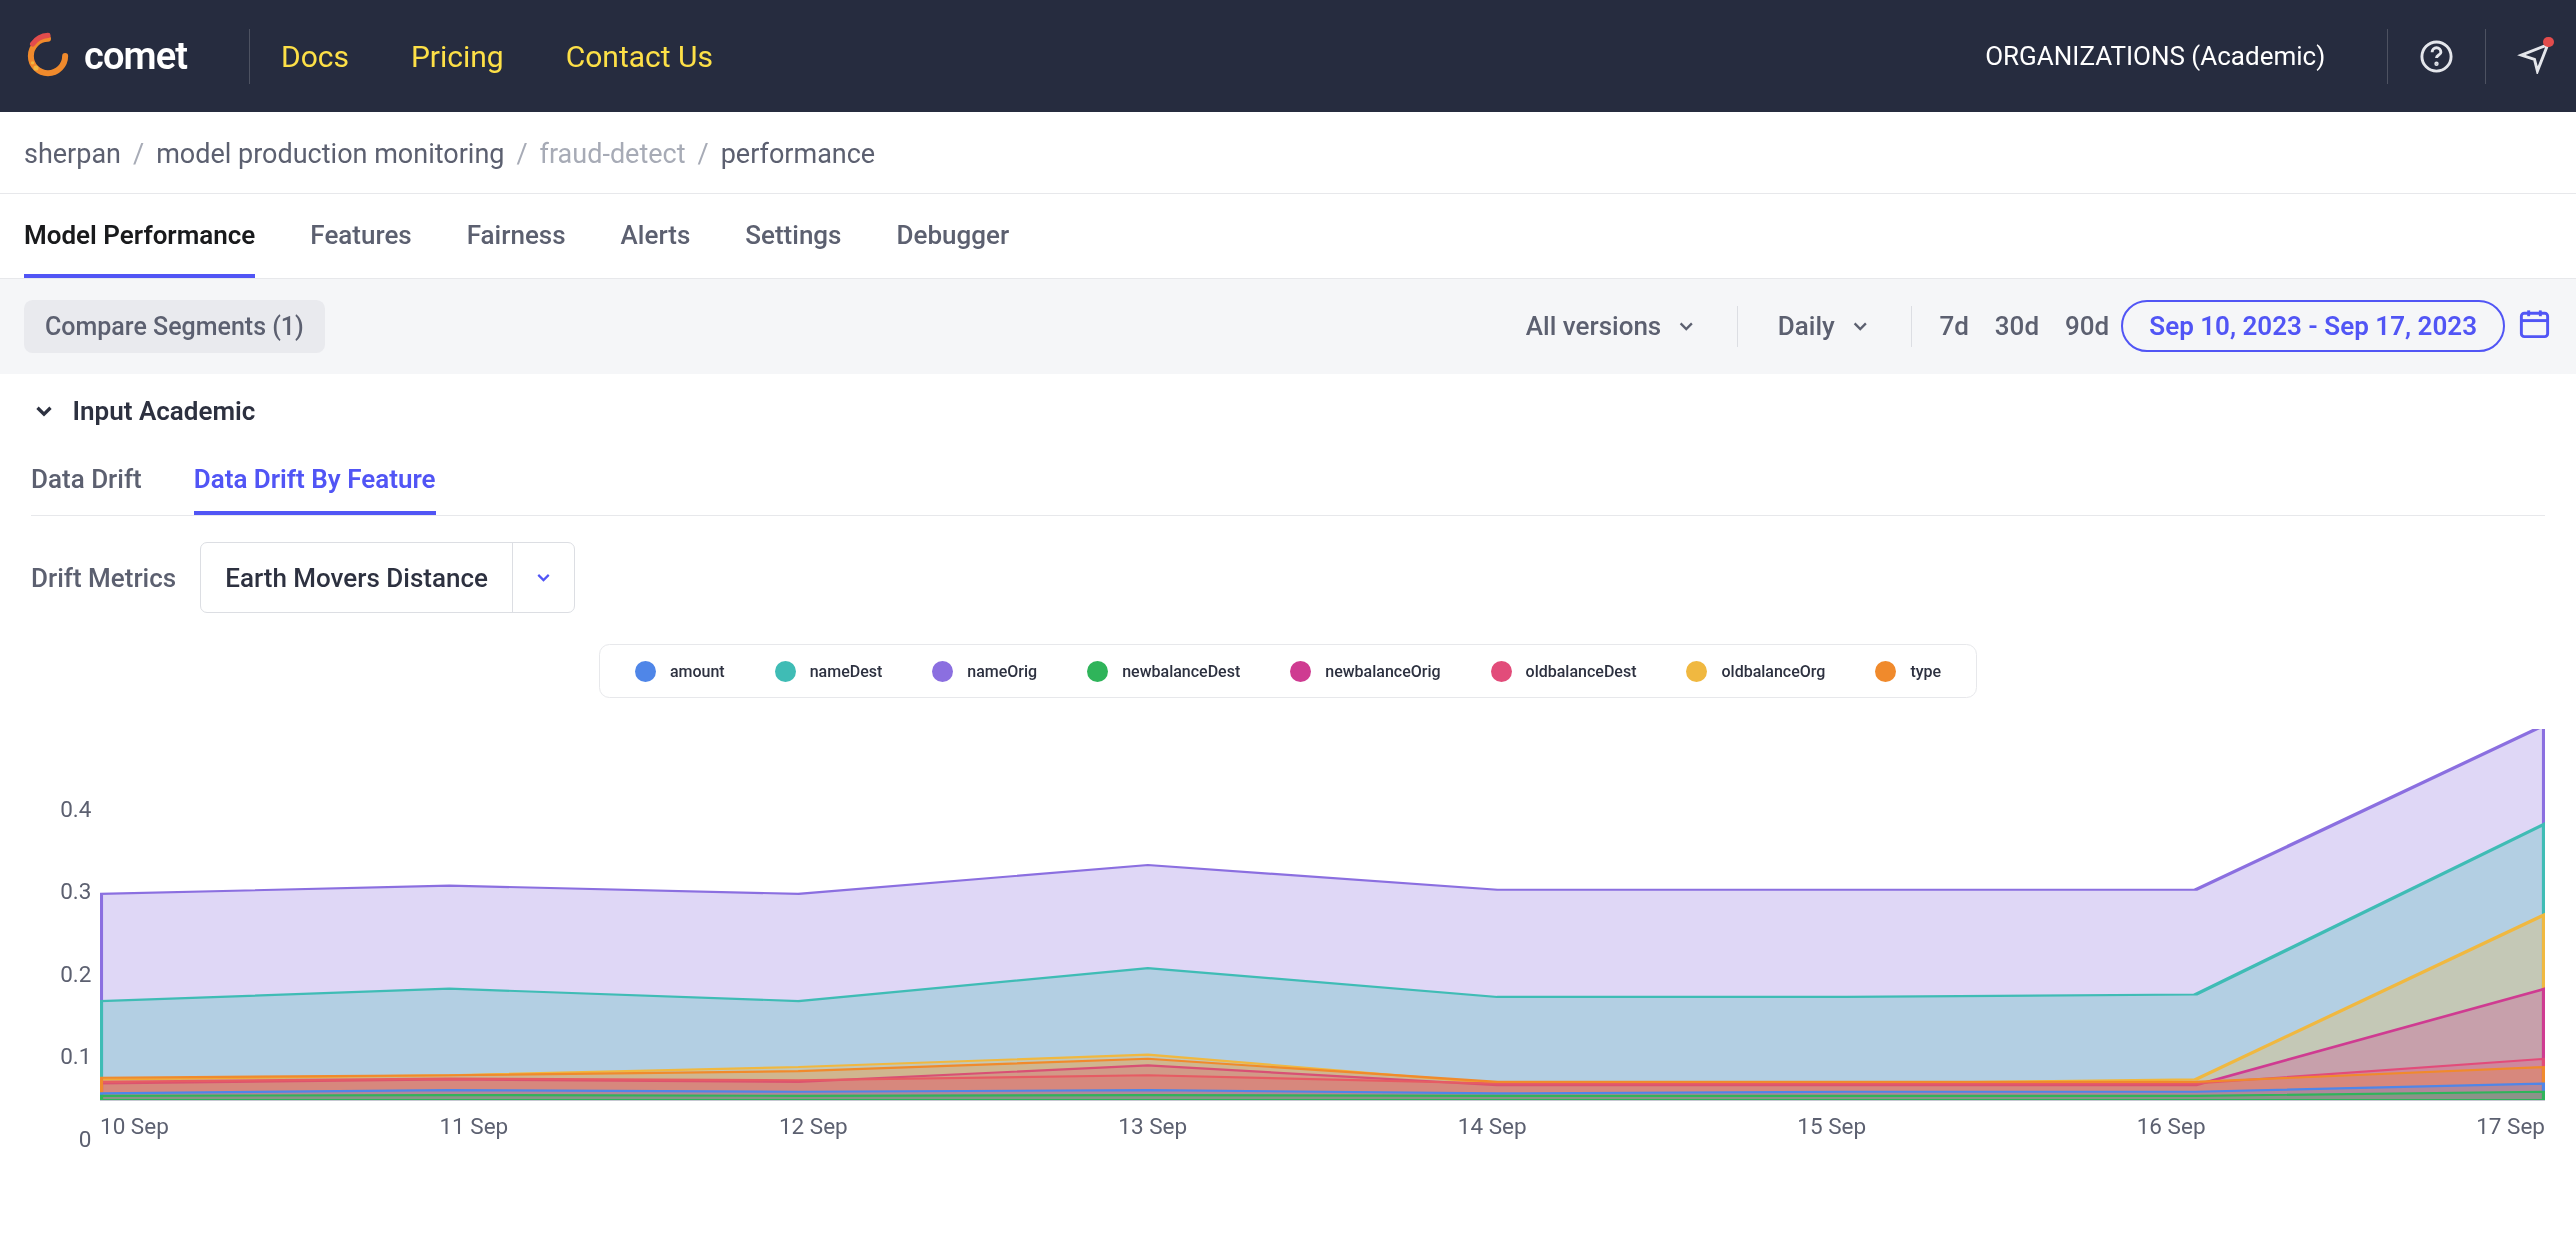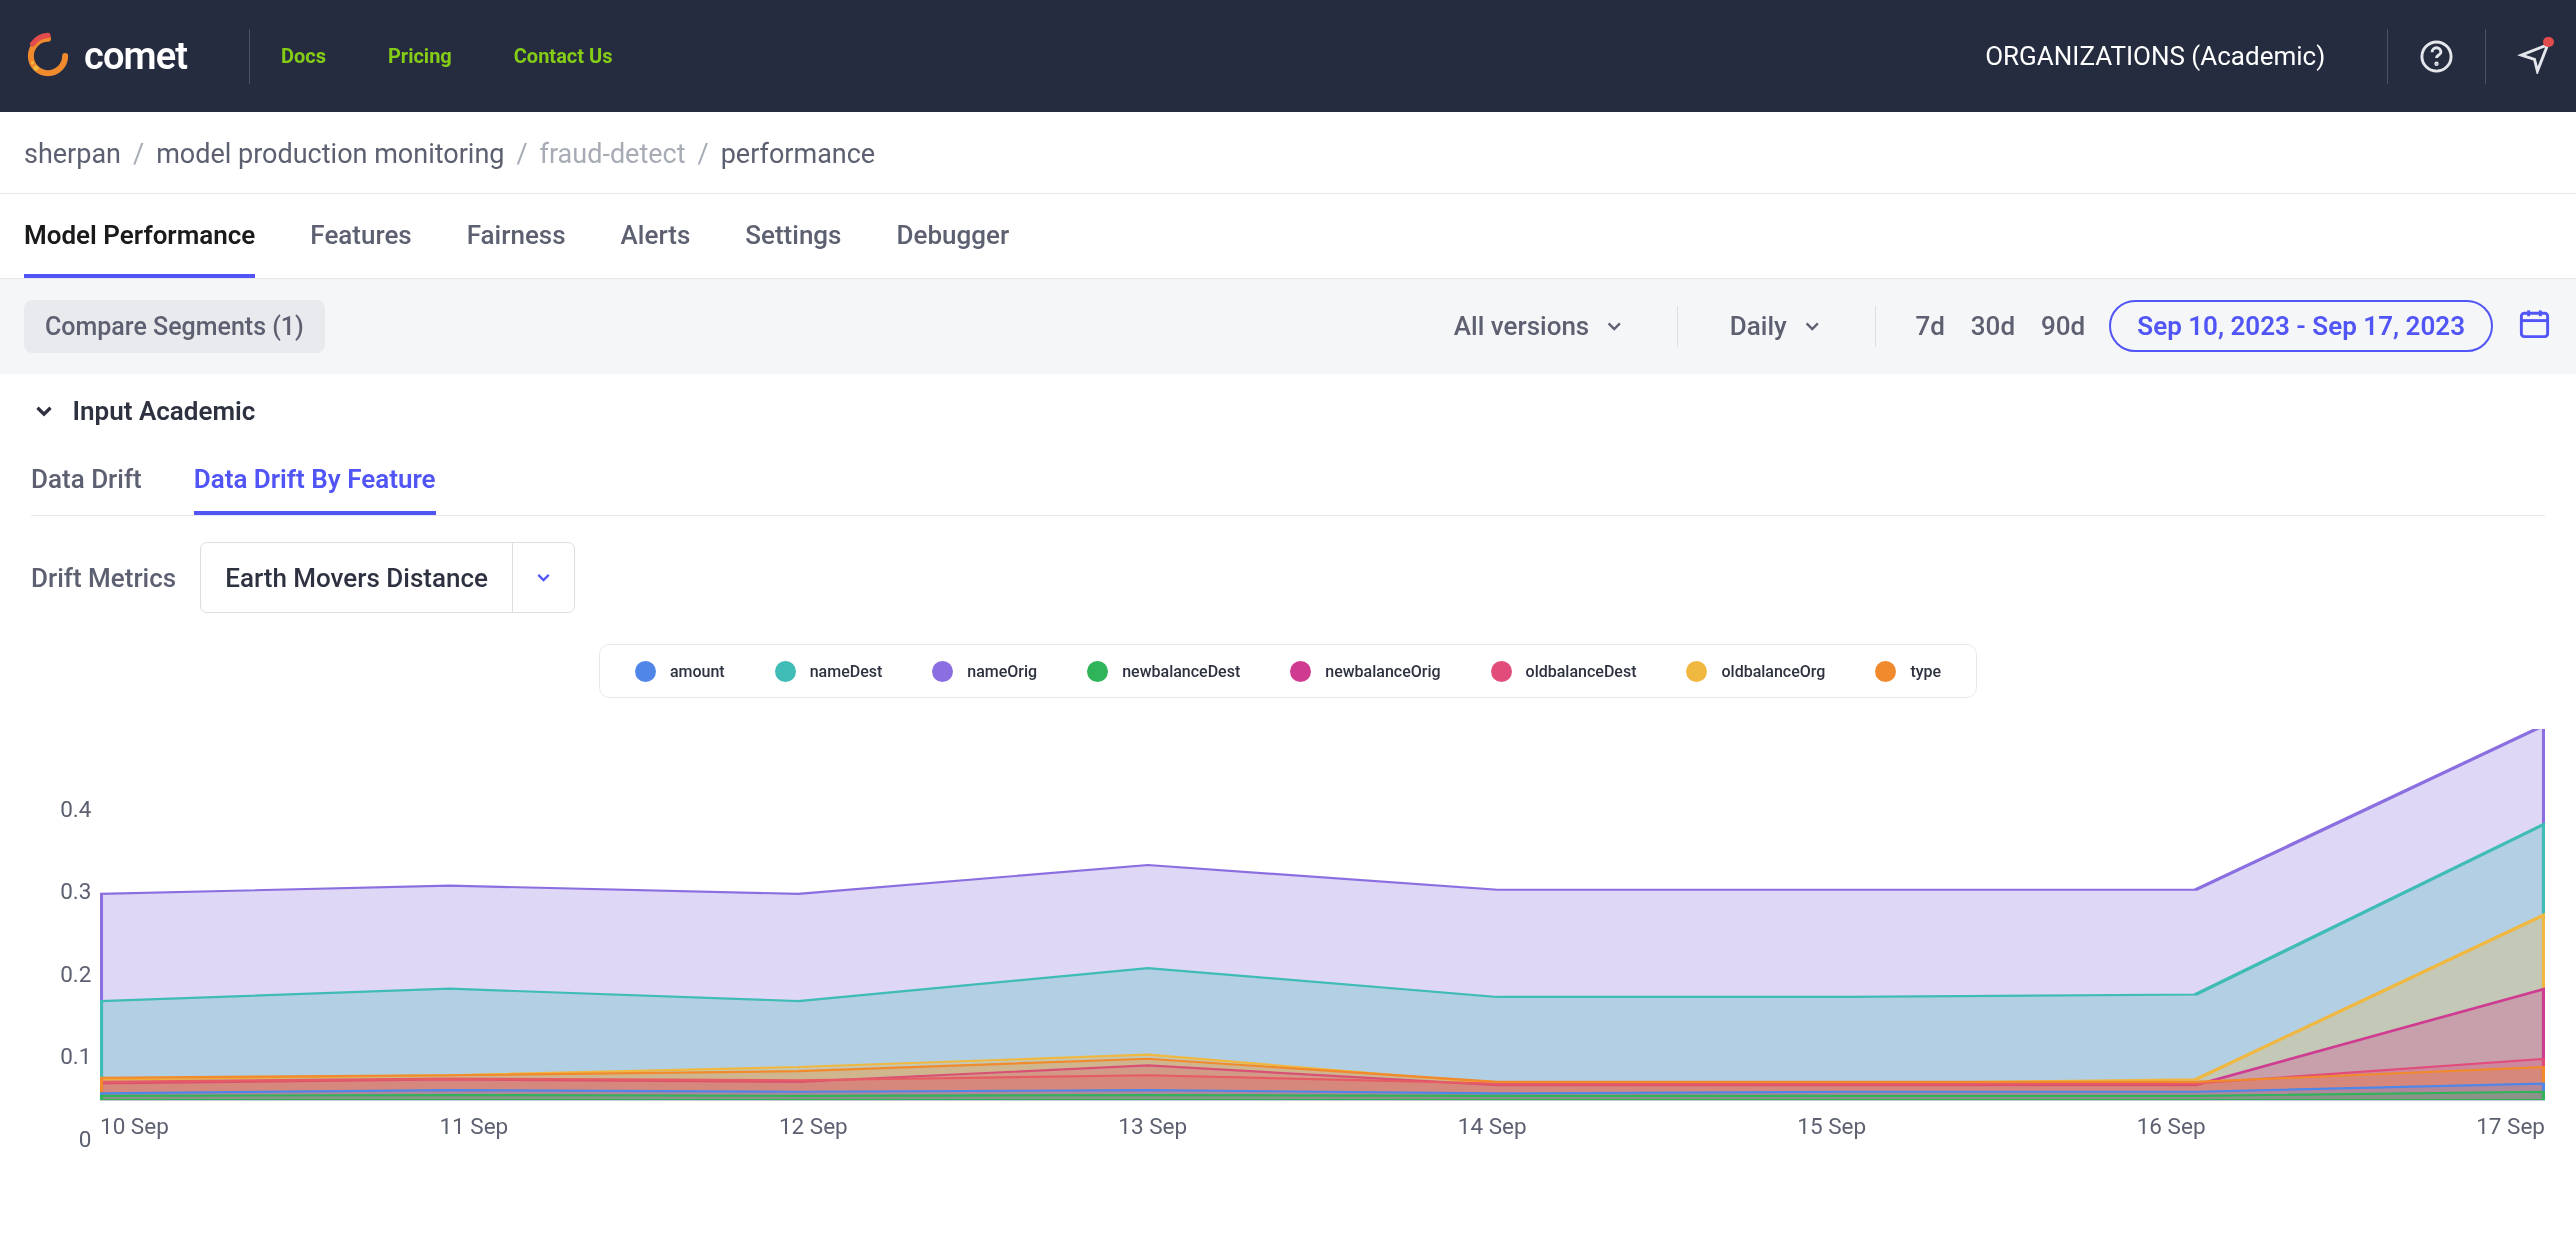--- a/index.html
+++ b/index.html
@@ -5,39 +5,39 @@
 * { box-sizing: border-box; margin: 0; padding: 0; }
 body { font-family: -apple-system, BlinkMacSystemFont, 'Segoe UI', Roboto, sans-serif; color: #191a1c; background: #fff; font-size: 24px; }
 
 
 .header { background: #262c3f; height: 112px; display: flex; align-items: center; padding: 0 24px; }
 .logo { display: flex; align-items: center; gap: 12px; margin-right: 31px; }
 .logo-swirl { width: 48px; height: 48px; }
 .logo-text { color: #fff; font-size: 38px; font-weight: 600; letter-spacing: -0.9px; }
 .header-divider { width: 0.9px; height: 55px; background: rgba(255,255,255,0.18); margin: 0 31px; }
 .header-links { display: flex; gap: 62px; }
-.header-links a { color: #84cc16; font-size: 20px; text-decoration: none; font-weight: 700; }
+.header-links a { color: #fde047; font-size: 30px; text-decoration: none; font-weight: 400; }
 .header-spacer { flex: 1; }
 .org-text { color: #fff; font-size: 26px; margin-right: 31px; }
 .header-icon { width: 35px; height: 35px; color: #e4e6eb; display: flex; align-items: center; justify-content: center; position: relative; }
 .notify-dot { position: absolute; top: -1.7px; right: -1.7px; width: 10.4px; height: 10.4px; background: #e24c4c; border-radius: 50%; }
 
 
 .breadcrumb-wrap { padding: 26px 24px 22.5px; border-bottom: 0.9px solid #e7e8eb; }
 .breadcrumb { display: flex; gap: 12px; font-size: 27px; color: #5c6070; }
 .breadcrumb .sep { color: #a7abb6; }
 .breadcrumb .muted { color: #a7abb6; }
 
 
 .tabs { display: flex; padding: 0 24px; border-bottom: 0.9px solid #e7e8eb; gap: 55px; }
 .tab { padding: 26px 0 24px; font-size: 26px; color: #5c6070; cursor: pointer; border-bottom: 4.3px solid transparent; font-weight: 500; }
 .tab.active { color: #191a1c; border-bottom-color: #5155f5; font-weight: 600; }
 
 
-.toolbar { background: #f5f6f8; padding: 21px 24px; display: flex; align-items: center; gap: 24px; }
+.toolbar { background: #f5f6f8; padding: 21px 24px; display: flex; align-items: center; gap: 12px; }
 .seg-pill { background: #e9eaee; border-radius: 8.6px; padding: 12px 21px; font-size: 25px; color: #5c6070; font-weight: 500; }
 .toolbar-spacer { flex: 1; }
 .dropdown { display: flex; align-items: center; gap: 14px; font-size: 26px; color: #5c6070; padding: 7px 12px; cursor: pointer; font-weight: 500; }
 .tb-divider { width: 0.9px; height: 41px; background: #dcdee3; margin: 0 15.6px; }
 .range-links { display: flex; gap: 26px; font-size: 26px; color: #5c6070; }
 .range-links span { cursor: pointer; font-weight: 500; }
 .date-range { border: 2.6px solid #5155f5; border-radius: 31px; padding: 8.6px 26px; font-size: 26px; color: #5155f5; font-weight: 600; }
 .cal-icon { color: #5155f5; }
 
 

